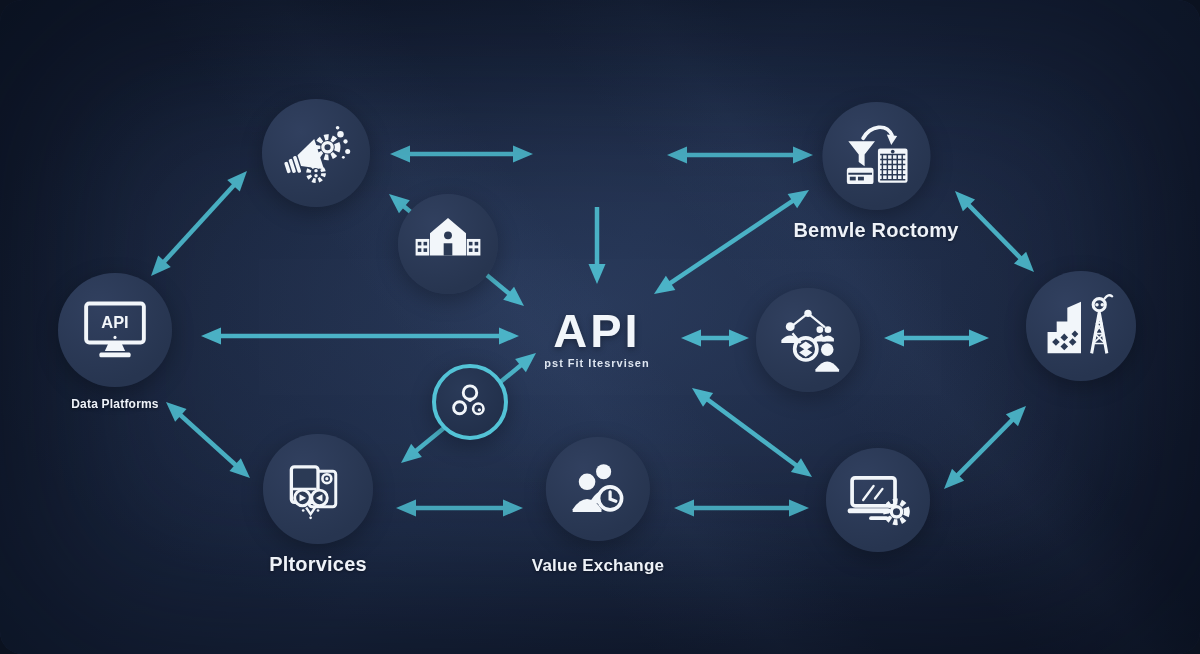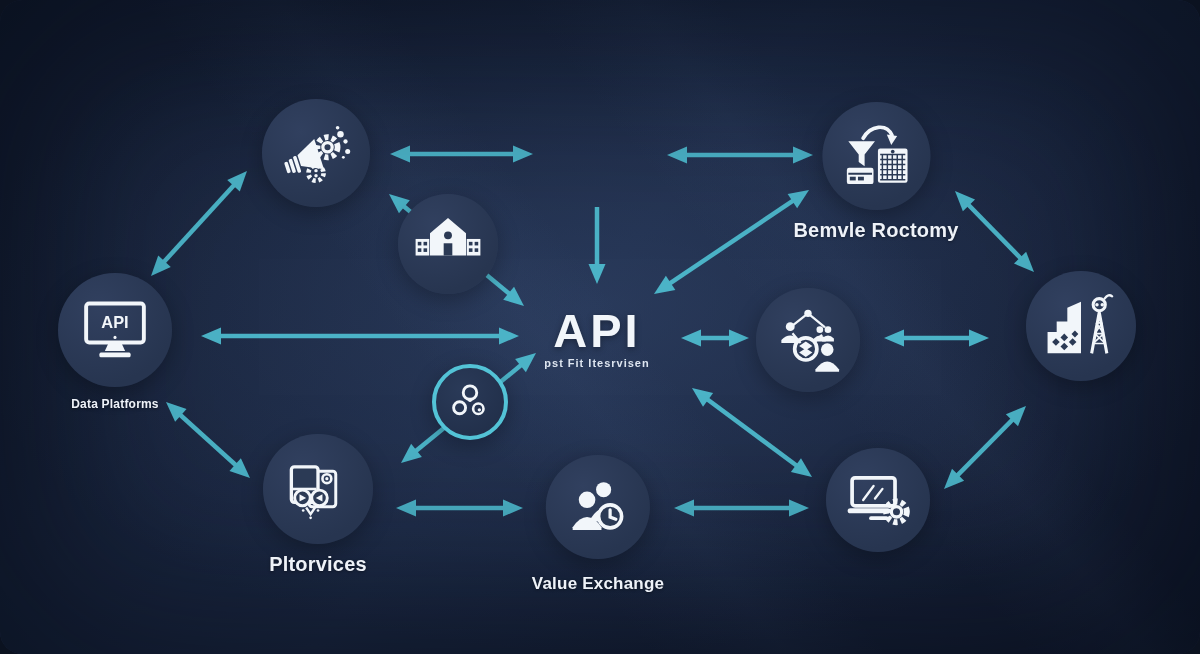--- a/index.html
+++ b/index.html
@@ -36,21 +36,21 @@
   #n-data-services .label{margin-top:2px;font-size:15px;}
   #n-bemvle{left:876px;top:102px;}          #n-bemvle .circle{width:108px;height:108px;}
   #n-data-platforms{left:115px;top:273px;}  #n-data-platforms .circle{width:114px;height:114px;}
   #n-data-platforms .label{font-size:12px;margin-top:10px;text-align:right;}
   #n-building{left:448px;top:194px;}        #n-building .circle{width:100px;height:100px;}
   #n-molecule{left:470px;top:364px;}        #n-molecule .circle{width:76px;height:76px;border:4px solid #53c3d6;background:radial-gradient(circle at 38% 32%, #2a3a58, #22304b 75%);}
   #n-network{left:808px;top:288px;}         #n-network .circle{width:104px;height:104px;}
   #n-suapjic{left:1081px;top:271px;}        #n-suapjic .circle{width:110px;height:110px;}
   #n-suapjic .label{margin-top:10px;}
   #n-sraplation{left:318px;top:434px;}      #n-sraplation .circle{width:110px;height:110px;}
-  #n-value-exchange{left:598px;top:455px;}  #n-value-exchange .circle{width:104px;height:104px;}
+  #n-value-exchange{left:598px;top:437px;}  #n-value-exchange .circle{width:104px;height:104px;}
   #n-value-exchange .label{font-size:17px;margin-top:14px;}
   #n-laptop{left:878px;top:448px;}          #n-laptop .circle{width:104px;height:104px;}
   
   #api-center{position:absolute;left:597px;top:306px;transform:translateX(-50%);z-index:2;text-align:center;color:#f2f6fa;}
   #api-title{font-size:47px;font-weight:800;letter-spacing:3px;line-height:1.05;text-shadow:0 2px 6px rgba(0,0,0,0.35);}
   #api-subtitle{font-size:11px;font-weight:700;letter-spacing:1px;color:#dde5f0;margin-top:2px;}
 </style>
 </head>
 <body>
 

